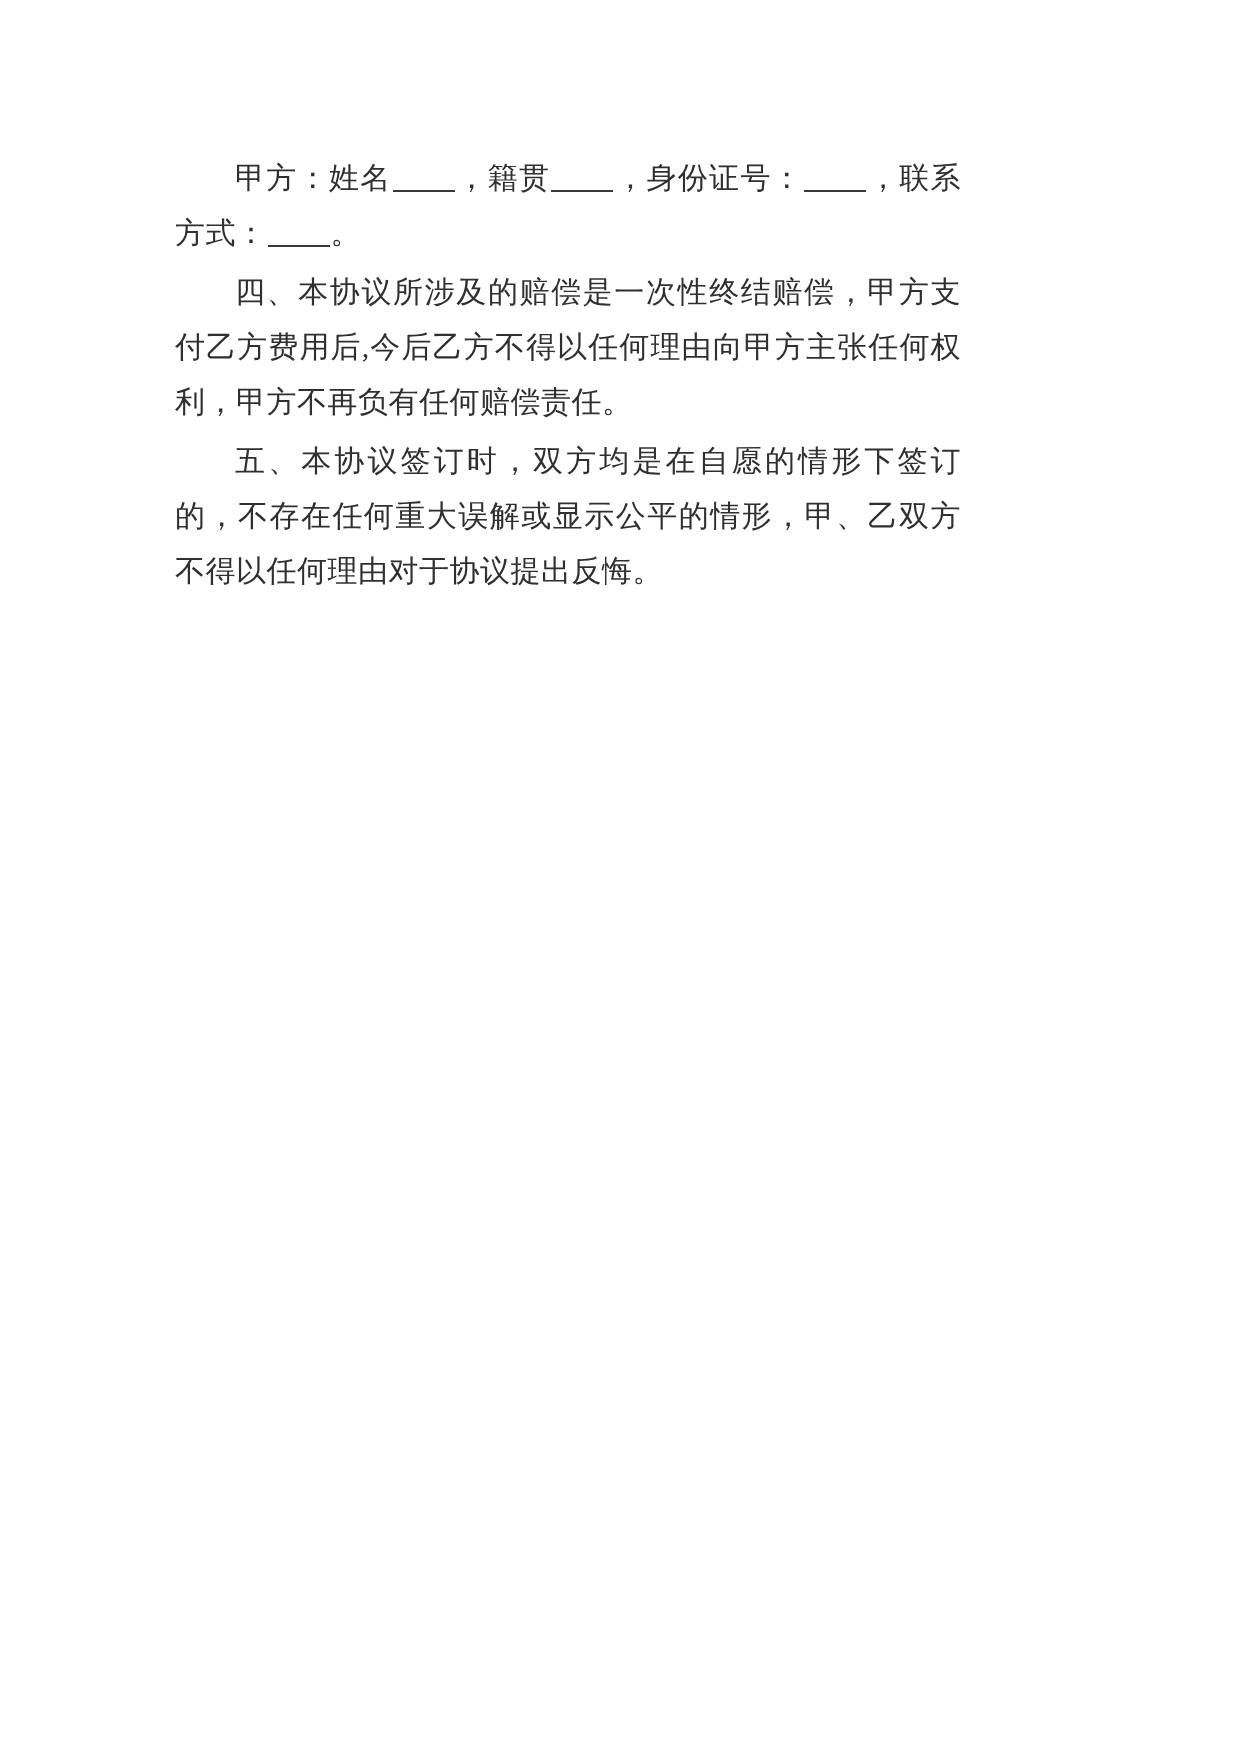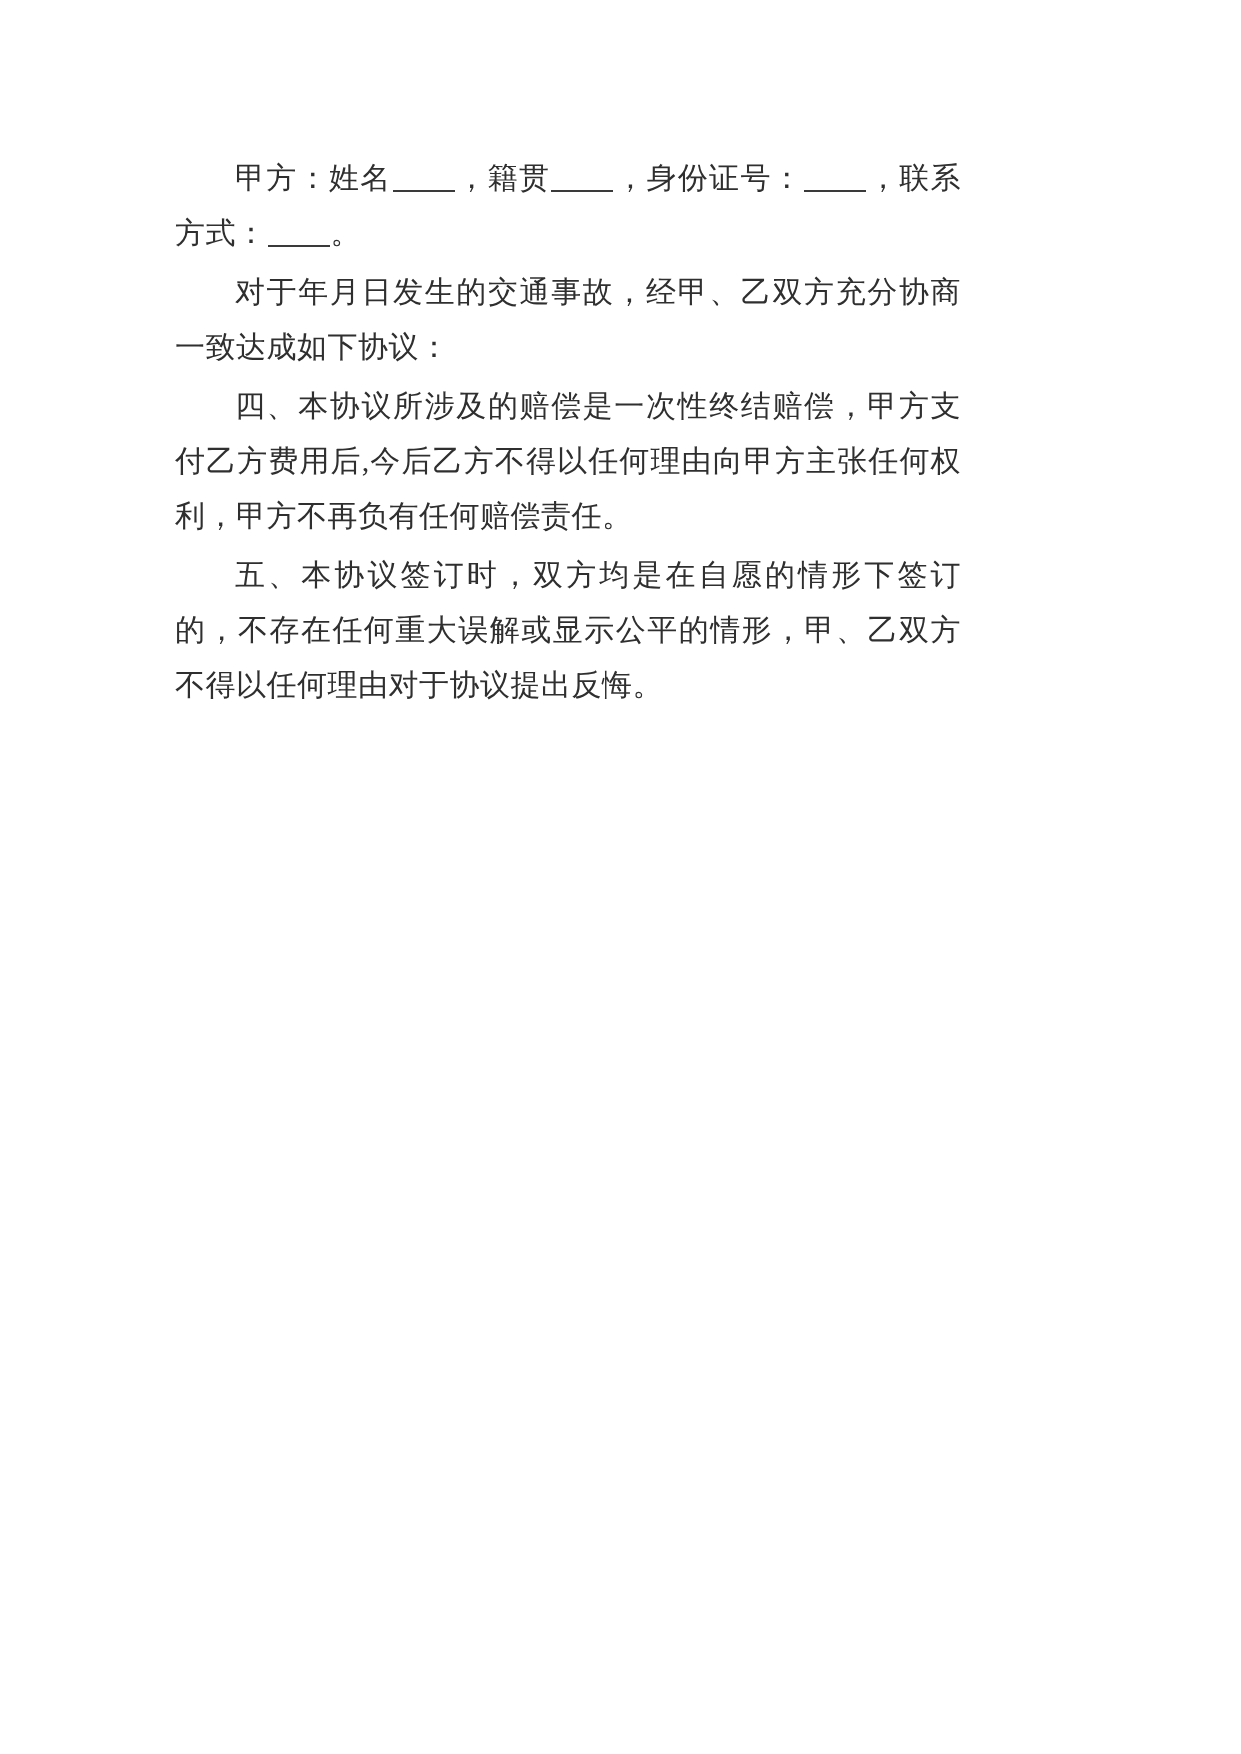--- a/index.html
+++ b/index.html
@@ -53,17 +53,16 @@
     vertical-align: -4px;
     margin: 0 1px;
   }
 </style>
 </head>
 <body>
 
 <div class="page">
   <div class="doc-body" id="doc-body">
       <p class="para indent"><span>甲方：姓名</span><span class="blank-s"></span><span>，籍贯</span><span class="blank-s"></span><span>，身份证号：</span><span class="blank-s"></span><span>，联系方式：</span><span class="blank-s"></span><span>。</span></p>
-      <p class="para indent"><span>对于年月日发生的交通事故，经甲、乙双方充分协商一致达成如下协议：</span></p>
       <p class="para indent"><span>四、本协议所涉及的赔偿是一次性终结赔偿，甲方支付乙方费用后,今后乙方不得以任何理由向甲方主张任何权利，甲方不再负有任何赔偿责任。</span></p>
       <p class="para indent"><span>五、本协议签订时，双方均是在自愿的情形下签订的，不存在任何重大误解或显示公平的情形，甲、乙双方不得以任何理由对于协议提出反悔。</span></p>
     </div>
 </div>
 
 </body></html>

